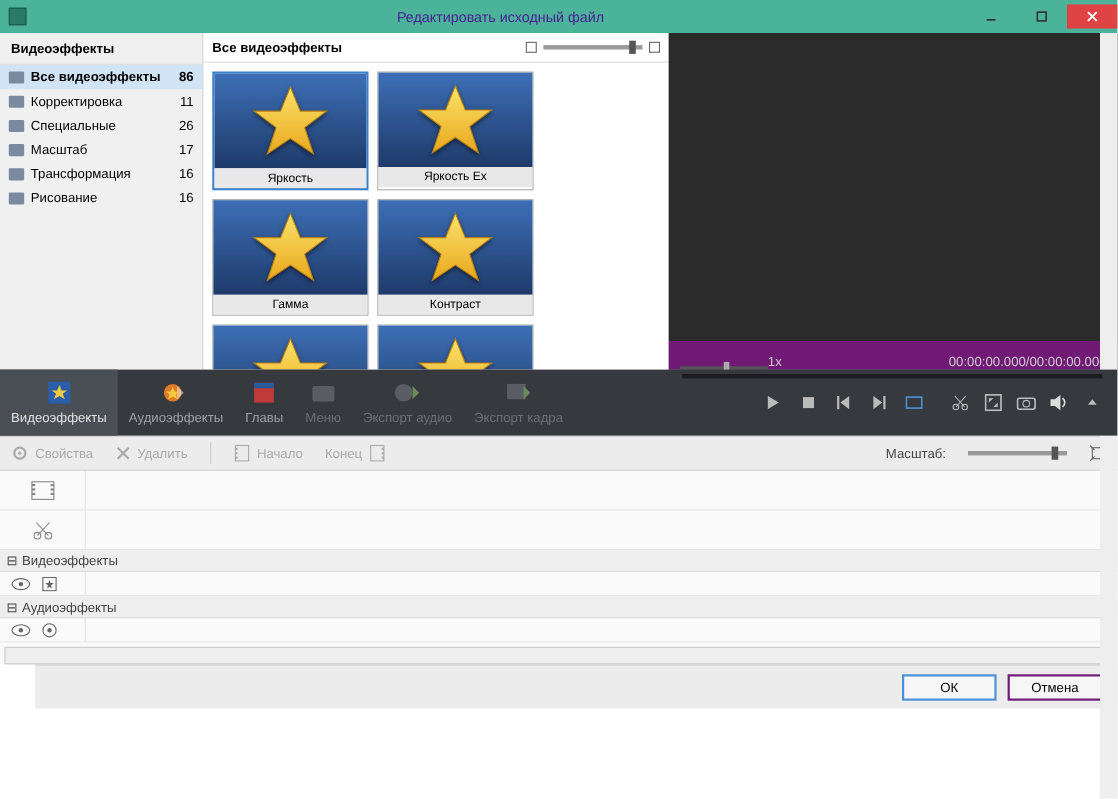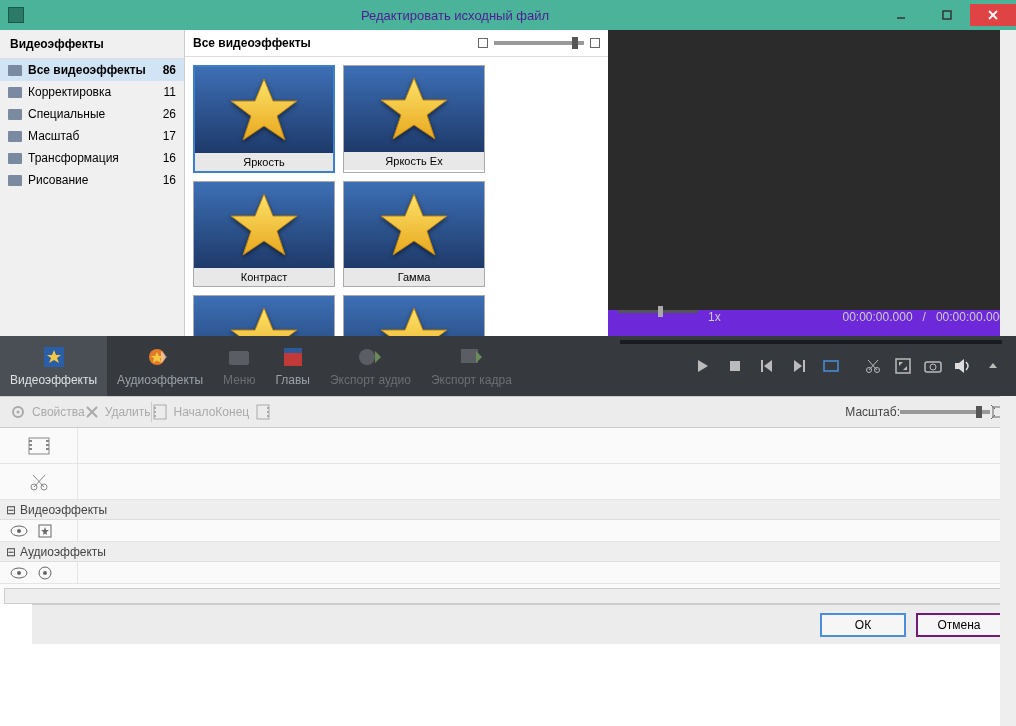--- a/index.html
+++ b/index.html
@@ -33,36 +33,36 @@
 .effects-pane .vscroll { position: absolute; right: 0; top: 30px; bottom: 0; width: 16px; background: #eee; }
 
 .eff-card { width: 142px; border: 1px solid #aaa; }
 .eff-card.selected { border: 2px solid #3d7fc8; }
 .eff-thumb { height: 86px; background: linear-gradient(#3d6fb5,#1e3a6a); display:flex; align-items:center; justify-content:center; }
 .eff-thumb .star-wrap { filter: drop-shadow(0 2px 2px rgba(0,0,0,.5)); }
 .eff-label { text-align: center; padding: 3px 0; background: #e8e8e8; font-size: 11px; }
 
 .preview-pane { flex: 1; background: #2b2b2b; display: flex; flex-direction: column; }
 .preview-video { flex: 1; background: #2b2b2b; }
-.preview-bar { height: 26px; background: #6d28d9; display: flex; align-items: flex-start; padding: 0 10px; gap: 10px; color: #ccc; font-size: 11px; }
+.preview-bar { height: 26px; background: #701a75; display: flex; align-items: flex-end; padding: 0 10px; color: #ccc; font-size: 11px; }
 .preview-bar .pslider { width: 80px; height: 3px; background: #555; position: relative; }
 .preview-bar .pslider::before { content:""; position:absolute; left:50%; top:-4px; width:5px; height:11px; background:#aaa; }
 .preview-bar .spacer { flex: 1; }
 
 .dark-toolbar { height: 60px; background: #363a3f; display: flex; align-items: stretch; color: #9aa0a6; position: relative; }
 .dtab { display: flex; flex-direction: column; align-items: center; justify-content: center; padding: 6px 10px; gap: 4px; font-size: 11px; }
 .dtab.active { background: #4a4f55; color: #e0e0e0; }
 .dtab.disabled { color: #6b6f75; }
 .dark-toolbar .spacer { flex: 1; }
 .playbar { display: flex; align-items: center; gap: 14px; padding: 0 10px; }
 .pbtn { width: 18px; height: 18px; display:flex; align-items:center; justify-content:center; cursor:pointer; }
 .rightbar { display: flex; align-items: center; gap: 12px; padding: 0 14px; }
 .dark-toolbar .progress { position: absolute; top: 4px; left: 620px; right: 14px; height: 4px; background: #1a1c1f; }
 
-.light-toolbar { height: 32px; background: #ececec; border-top: 1px solid #ccc; border-bottom: 1px solid #ccc; display: flex; align-items: center; padding: 0 10px; color: #888; }
+.light-toolbar { height: 32px; background: #ececec; border-top: 1px solid #ccc; border-bottom: 1px solid #ccc; display: flex; align-items: center; padding: 0 10px; gap: 20px; color: #888; }
 .lt-item { display: flex; align-items: center; gap: 6px; }
 .lt-item.disabled { color: #aaa; }
 .light-toolbar .spacer { flex: 1; }
 .zslider { width: 90px; height: 4px; background: #999; position: relative; }
 .zslider::before { content:""; position:absolute; right:8px; top:-4px; width:6px; height:12px; background:#555; }
 
 .timeline { background: #fafafa; }
 .ruler { height: 24px; background: #f0f0f0; border-bottom: 1px solid #ddd; position: relative; display: flex; padding-left: 82px; }
 .ruler .tick { flex: 0 0 108px; font-size: 10px; color: #666; padding-top: 2px; position: relative; }
 .ruler .tick::before { content:""; position:absolute; left:0; top:0; height:22px; width:1px; background:#aaa; }
@@ -185,35 +185,35 @@
               <svg width="70" height="66" viewBox="0 0 70 66" class="star-wrap">
                 <defs>
                   <linearGradient id="sg" x1="0" y1="0" x2="0" y2="1">
                     <stop offset="0" stop-color="#fce26a"></stop>
                     <stop offset="1" stop-color="#e9a81e"></stop>
                   </linearGradient>
                 </defs>
                 <polygon points="35,2 44,24 68,24 48,39 56,63 35,49 14,63 22,39 2,24 26,24" fill="url(#sg)" stroke="#b57f10" stroke-width="1"></polygon>
               </svg>
             </div>
+    <div class="eff-label">Гамма</div>
+          </div>
+          <div class="eff-card">
+            <div class="eff-thumb">
+              <svg width="70" height="66" viewBox="0 0 70 66" class="star-wrap">
+                <defs>
+                  <linearGradient id="sg" x1="0" y1="0" x2="0" y2="1">
+                    <stop offset="0" stop-color="#fce26a"></stop>
+                    <stop offset="1" stop-color="#e9a81e"></stop>
+                  </linearGradient>
+                </defs>
+                <polygon points="35,2 44,24 68,24 48,39 56,63 35,49 14,63 22,39 2,24 26,24" fill="url(#sg)" stroke="#b57f10" stroke-width="1"></polygon>
+              </svg>
+            </div>
     <div class="eff-label">Контраст</div>
-          </div>
-          <div class="eff-card">
-            <div class="eff-thumb">
-              <svg width="70" height="66" viewBox="0 0 70 66" class="star-wrap">
-                <defs>
-                  <linearGradient id="sg" x1="0" y1="0" x2="0" y2="1">
-                    <stop offset="0" stop-color="#fce26a"></stop>
-                    <stop offset="1" stop-color="#e9a81e"></stop>
-                  </linearGradient>
-                </defs>
-                <polygon points="35,2 44,24 68,24 48,39 56,63 35,49 14,63 22,39 2,24 26,24" fill="url(#sg)" stroke="#b57f10" stroke-width="1"></polygon>
-              </svg>
-            </div>
-    <div class="eff-label">Гамма</div>
           </div>
           <div class="eff-card">
             <div class="eff-thumb">
               <svg width="70" height="66" viewBox="0 0 70 66" class="star-wrap">
                 <defs>
                   <linearGradient id="sg" x1="0" y1="0" x2="0" y2="1">
                     <stop offset="0" stop-color="#fce26a"></stop>
                     <stop offset="1" stop-color="#e9a81e"></stop>
                   </linearGradient>
                 </defs>
@@ -262,32 +262,32 @@
     <span>Видеоэффекты</span>
   </div>
   <div class="dtab">
     <svg width="26" height="24">
         <circle cx="10" cy="12" r="8" fill="#e27a2a"></circle>
         <polygon points="14,6 14,18 20,12" fill="#fff" opacity=".5"></polygon>
         <polygon points="10,7 12,11 16,11 13,13.5 14,18 10,15.5 6,18 7,13.5 4,11 8,11" fill="#f2c940"></polygon>
       </svg>
     <span>Аудиоэффекты</span>
   </div>
-  <div class="dtab disabled">
-    <svg width="26" height="24">
-        <rect x="3" y="6" width="20" height="14" rx="2" fill="#5a5e64"></rect>
-      </svg>
-    <span>Меню</span>
-  </div>
   <div class="dtab">
     <svg width="26" height="24">
         <rect x="4" y="3" width="18" height="18" fill="#c03a3a"></rect>
         <rect x="4" y="3" width="18" height="5" fill="#2a5a9a"></rect>
       </svg>
     <span>Главы</span>
+  </div>
+  <div class="dtab disabled">
+    <svg width="26" height="24">
+        <rect x="3" y="6" width="20" height="14" rx="2" fill="#5a5e64"></rect>
+      </svg>
+    <span>Меню</span>
   </div>
   <div class="dtab disabled">
     <svg width="26" height="24">
         <circle cx="10" cy="12" r="8" fill="#5a5e64"></circle>
         <polygon points="18,6 24,12 18,18" fill="#6a8a5a"></polygon>
       </svg>
     <span>Экспорт аудио</span>
   </div>
   <div class="dtab disabled">
     <svg width="26" height="24">

